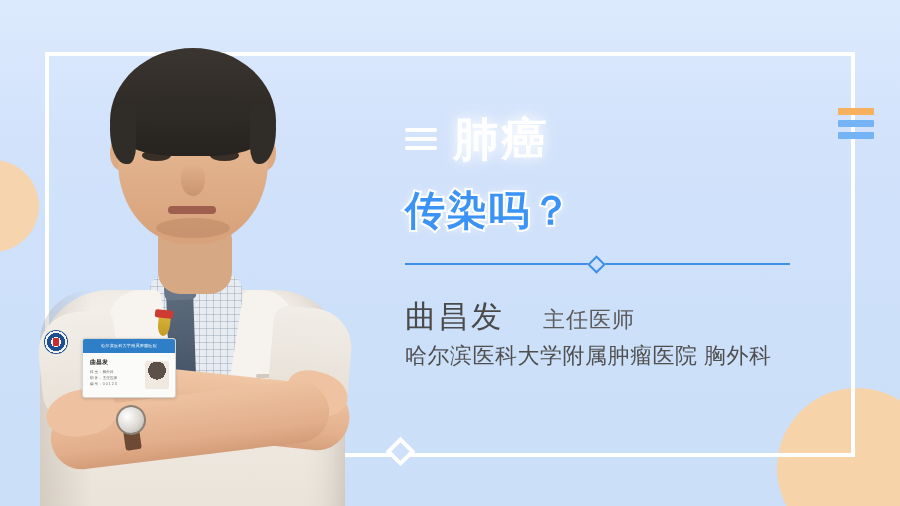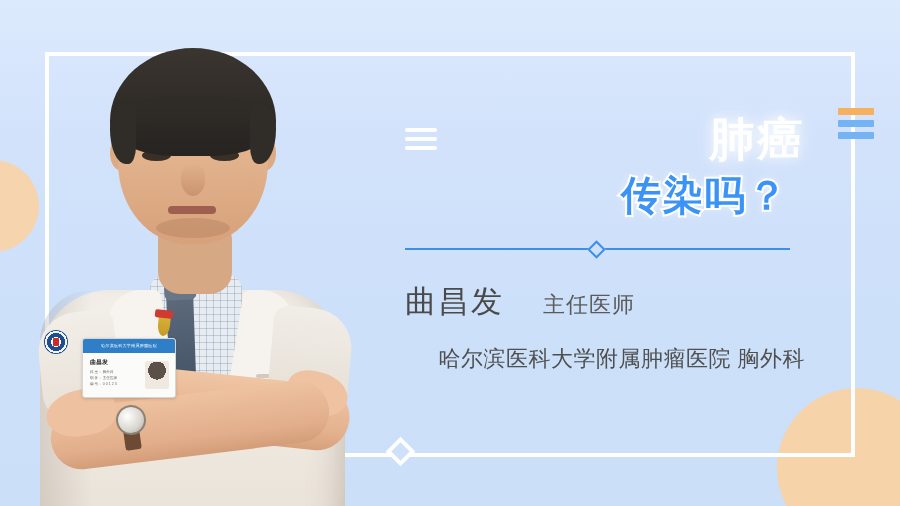--- a/index.html
+++ b/index.html
@@ -461,21 +461,20 @@
     top: 108px;
     width: 400px;
     z-index: 8;
   }
 
   #title-row {
     display: flex;
     align-items: center;
     gap: 16px;
     height: 62px;
-    justify-content: space-between;
   }
   #hamburger-icon {
     width: 32px;
     height: 22px;
     display: flex;
     flex-direction: column;
     justify-content: space-between;
     flex: none;
   }
   #hamburger-icon span {
@@ -487,23 +486,23 @@
   #title-main {
     font-size: 46px;
     font-weight: bold;
     color: #ffffff;
     letter-spacing: 2px;
     line-height: 1;
     text-shadow: 0 0 12px rgba(255,255,255,.85), 0 0 26px rgba(255,255,255,.55);
   }
 
   #subtitle-row {
-    text-align: right;
+    text-align: left;
     padding-right: 16px;
-    margin-top: 5px;
+    margin-top: 20px;
   }
   #subtitle {
     font-size: 40px;
     font-weight: bold;
     color: #3b94f5;
     letter-spacing: 2px;
     line-height: 1;
     -webkit-text-stroke: 4px #ffffff;
     paint-order: stroke fill;
     text-shadow: 0 0 10px rgba(255,255,255,.9);
@@ -549,26 +548,25 @@
     letter-spacing: 2px;
     line-height: 1.2;
   }
   #doctor-title {
     font-size: 22px;
     color: #5b5b5b;
     letter-spacing: 1px;
     margin-left: 27px;
   }
   #doctor-affiliation {
-    margin-top: 24px;
+    margin-top: 6px;
     font-size: 22px;
     color: #4f4f4f;
     letter-spacing: .5px;
     white-space: nowrap;
-    text-align: right;
   }
 </style>
 </head>
 <body>
 
 <div id="stage">
 
   <div class="deco-circle" id="circle-left"></div>
   <div class="deco-circle" id="circle-right-bottom"></div>
 

